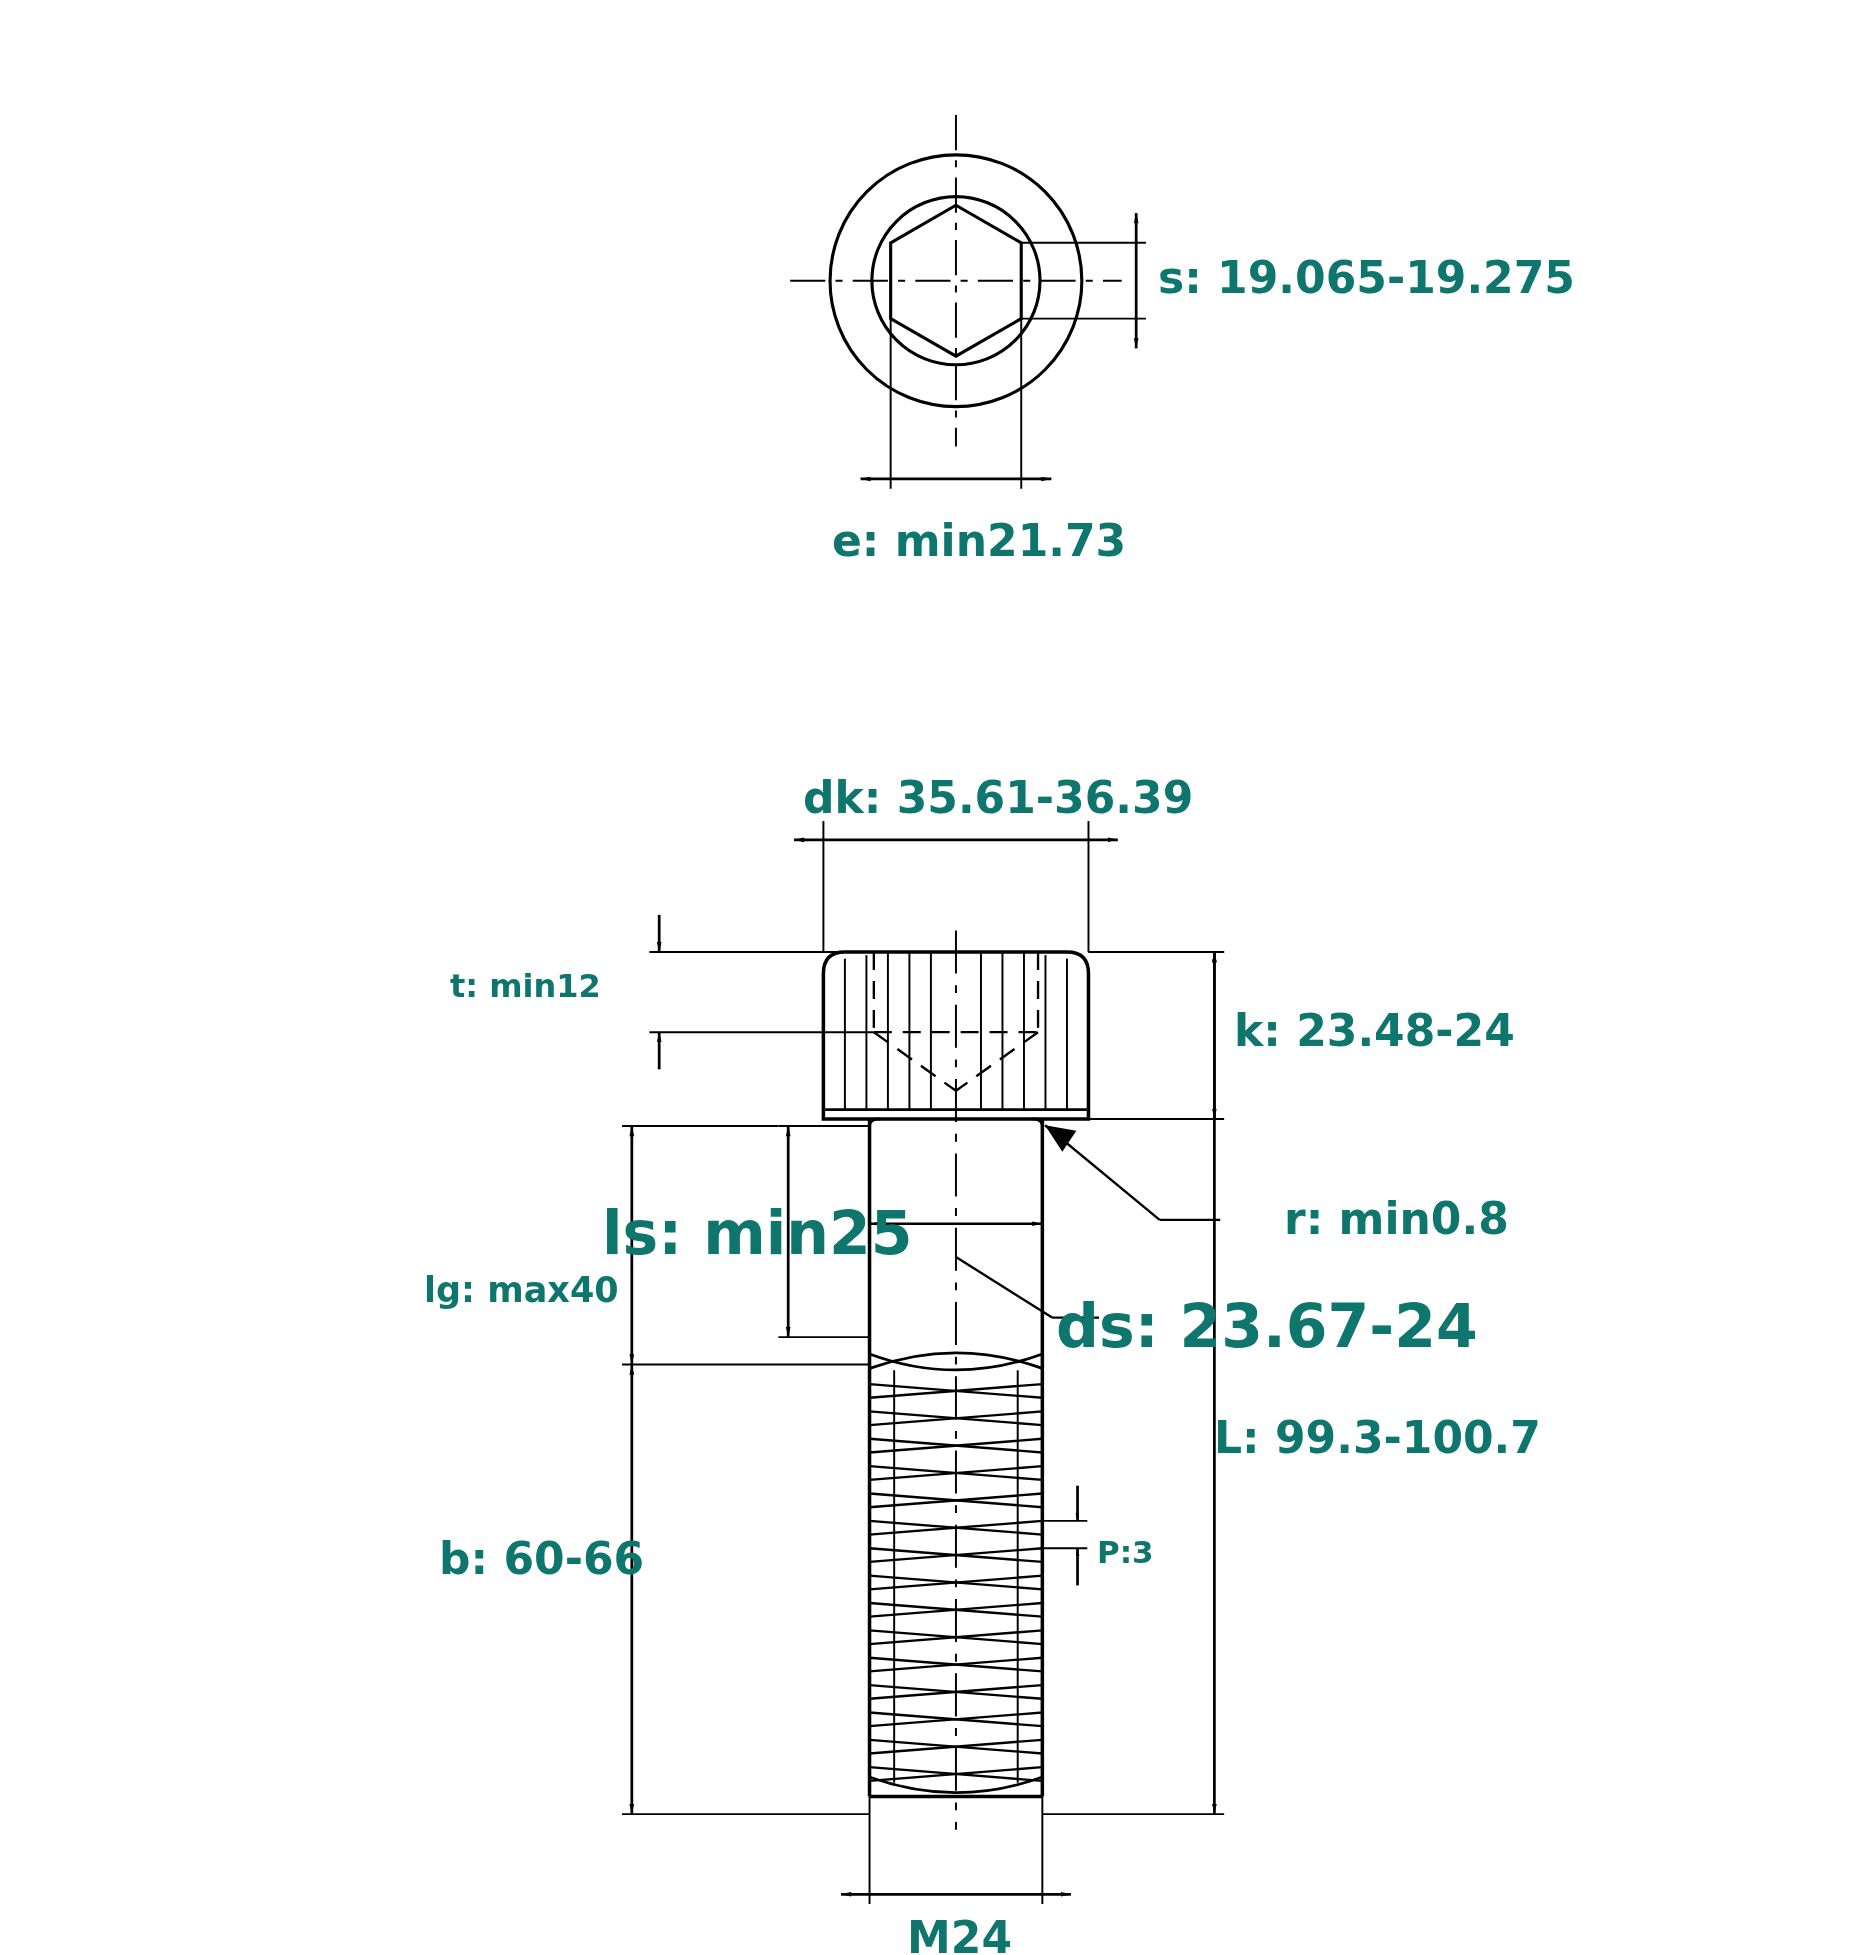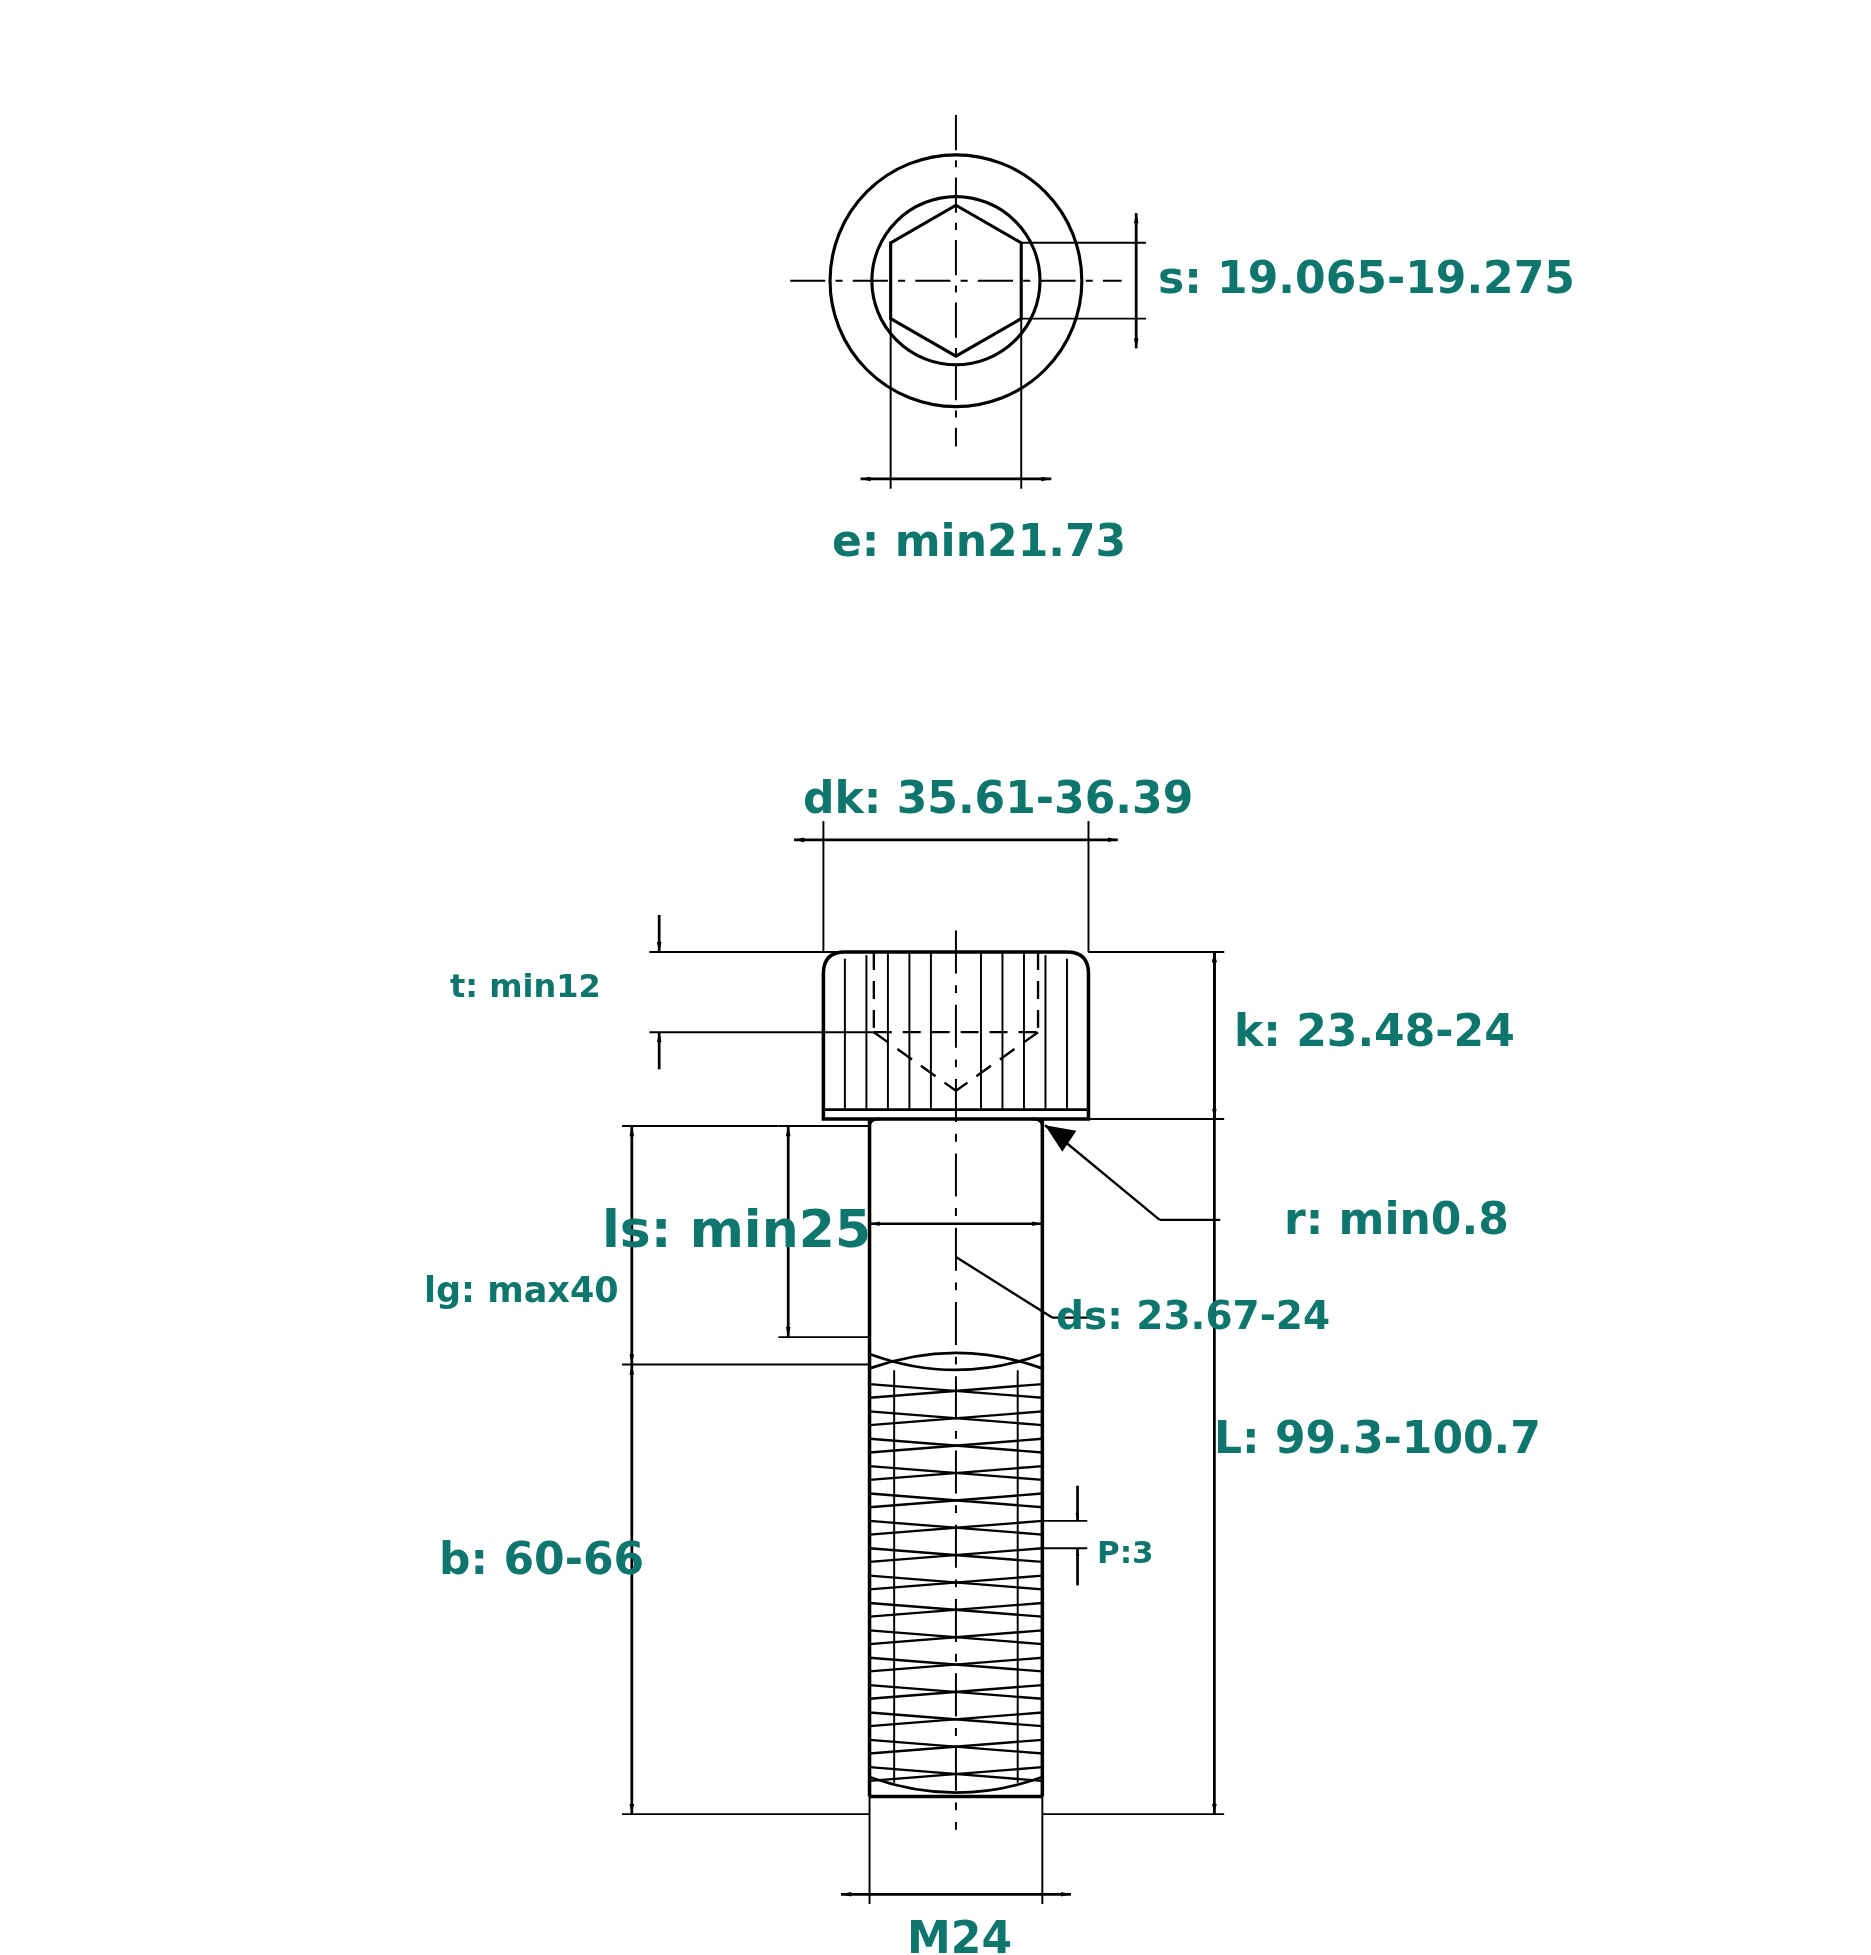--- a/index.html
+++ b/index.html
@@ -232,27 +232,27 @@
   <div class="lbl" style="left:1158px; top:256px; font-size:44px;">s: 19.065-19.275</div>
 
   <div class="lbl" style="left:832px; top:519px; font-size:44px;">e: min21.73</div>
 
   <div class="lbl" style="left:803px; top:776px; font-size:44px;">dk: 35.61-36.39</div>
 
   <div class="lbl" style="left:450px; top:970px; font-size:32px;">t: min12</div>
 
   <div class="lbl" style="left:1234px; top:1009px; font-size:44px;">k: 23.48-24</div>
 
-  <div class="lbl" style="left:602px; top:1203px; font-size:52px;">ls: min25</div>
+  <div class="lbl" style="left:602px; top:1203px; font-size:60px;">ls: min25</div>
 
   <div class="lbl" style="left:424px; top:1273px; font-size:35px;">lg: max40</div>
 
   <div class="lbl" style="left:1284px; top:1197px; font-size:44px;">r: min0.8</div>
 
-  <div class="lbl" style="left:1056px; top:1296px; font-size:39px;">ds: 23.67-24</div>
+  <div class="lbl" style="left:1056px; top:1296px; font-size:60px;">ds: 23.67-24</div>
 
   <div class="lbl" style="left:1214px; top:1416px; font-size:44px;">L: 99.3-100.7</div>
 
   <div class="lbl" style="left:439px; top:1537px; font-size:44px;">b: 60-66</div>
 
   <div class="lbl" style="left:1097px; top:1537px; font-size:31px;">P:3</div>
 
   <div class="lbl" style="left:907px; top:1916px; font-size:44px;">M24</div>
 
 </div>

